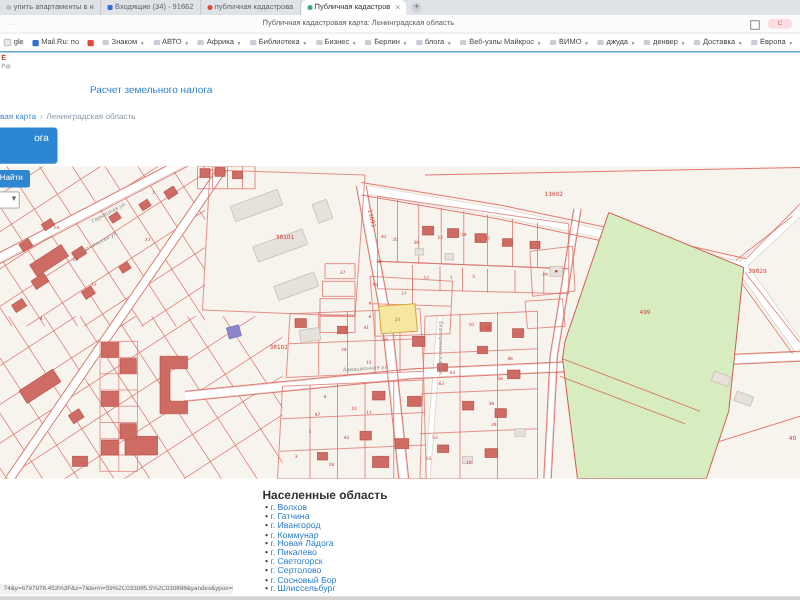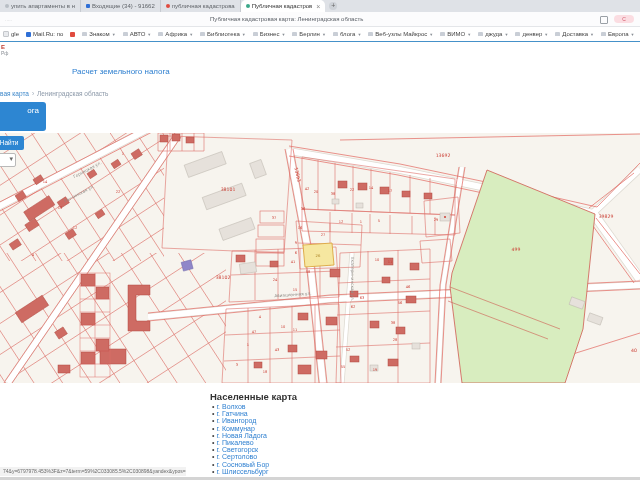--- a/index.html
+++ b/index.html
@@ -430,21 +430,21 @@
         </g>
     </svg>
 
     <div class="find-btn">Найти</div>
     <div class="layer-select">
       <span class="chev">▾</span>
     </div>
   </div>
 
 
-  <div class="settle-head">Населенные карта</div>
+  <div class="settle-head">Населенные область</div>
   <ul class="settle-list">
       <li><a>г. Волхов</a></li>
       <li><a>г. Гатчина</a></li>
       <li><a>г. Ивангород</a></li>
       <li><a>г. Коммунар</a></li>
       <li><a>г. Новая Ладога</a></li>
       <li><a>г. Пикалево</a></li>
       <li><a>г. Светогорск</a></li>
       <li><a>г. Сертолово</a></li>
       <li><a>г. Сосновый Бор</a></li>

